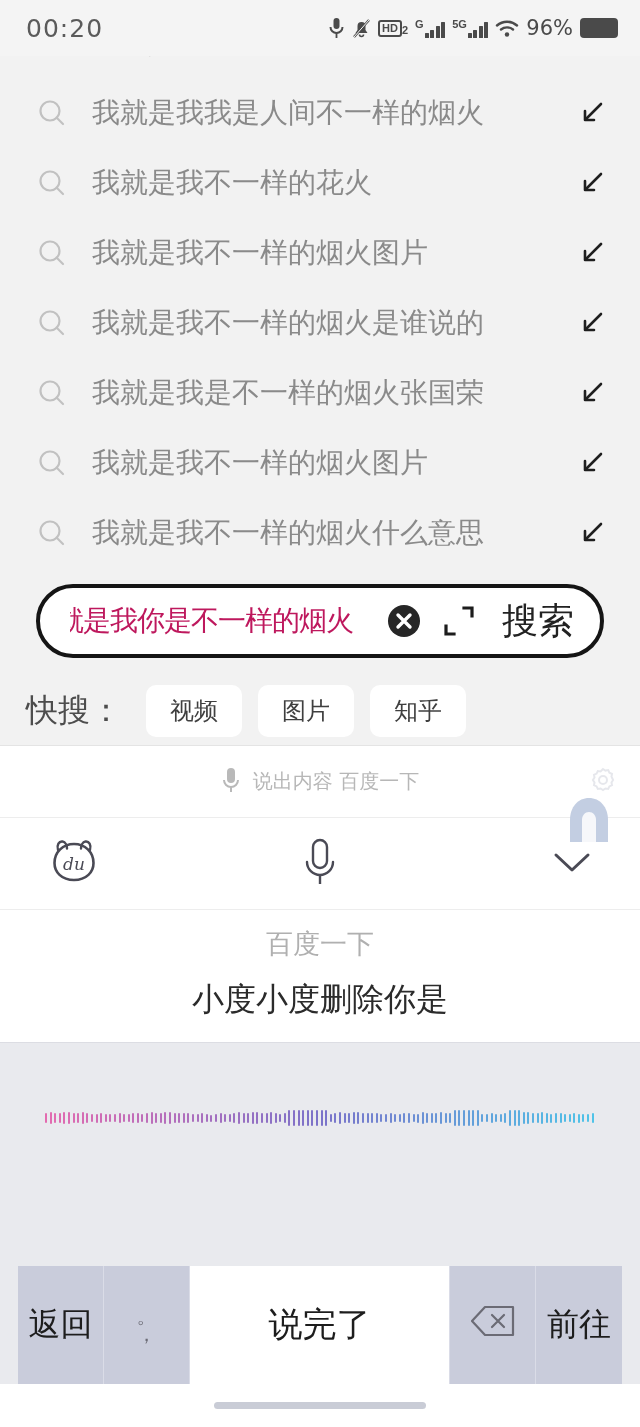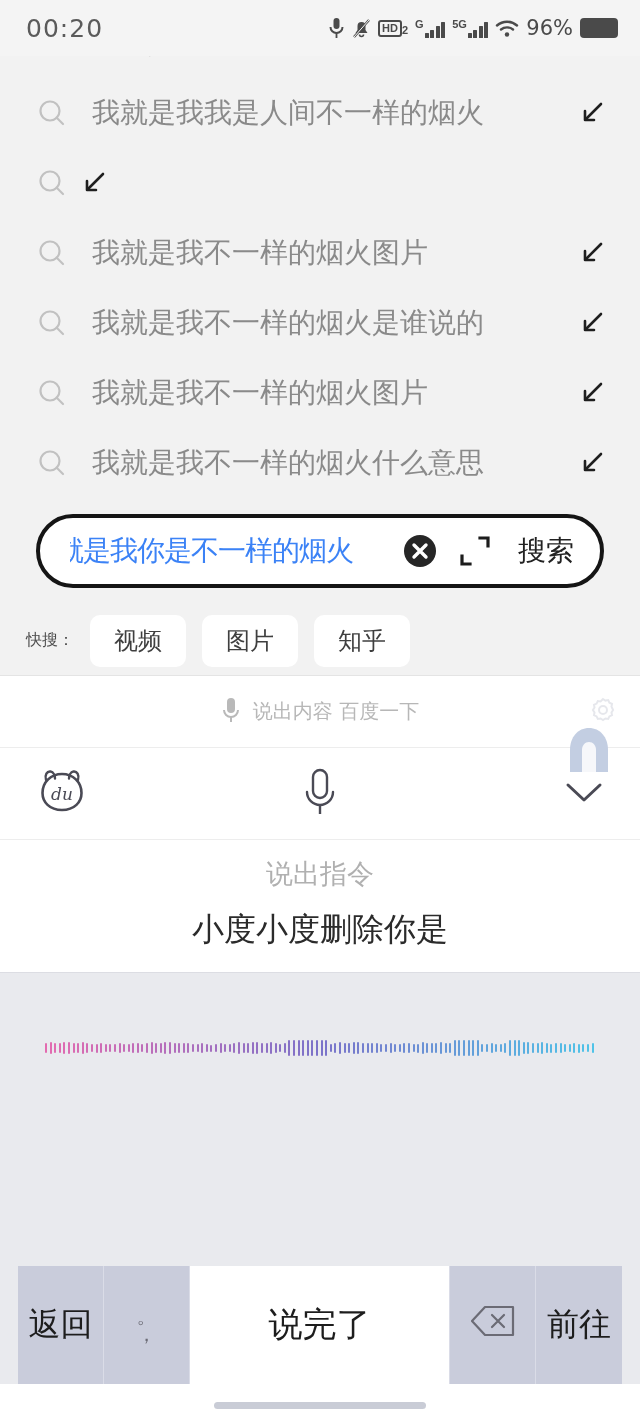--- a/index.html
+++ b/index.html
@@ -98,46 +98,46 @@
     height: 74px;
     border: 4px solid #151515;
     border-radius: 38px;
     background: #ffffff;
     display: flex; align-items: center;
     padding: 0 26px 0 30px;
     width: 568px;
   }
   .sb-input {
     flex: 1 1 auto;
-    font-size: 28px; color: #3b82f6;
+    font-size: 28px; color: #be185d;
     white-space: nowrap; overflow: hidden;
     font-family: Liberation Sans, sans-serif;
     letter-spacing: -1px;
     text-indent: -14px;
   }
   .sb-clear { flex: 0 0 auto; margin: 0 20px 0 6px; display:flex; }
   .sb-expand { flex: 0 0 auto; margin-right: 26px; display:flex; }
   .sb-submit {
     flex: 0 0 auto;
-    font-size: 28px; color: #222;
+    font-size: 36px; color: #222;
     font-family: "DejaVu Sans", "Liberation Sans", sans-serif;
   }
 
   
   .quick-row {
     background: #f2f2f2;
     height: 70px;
     display: flex; align-items: center;
     padding-left: 26px;
     overflow: hidden;
     flex: 0 0 auto;
     border-bottom: 1px solid #e4e4e4;
   }
   .quick-label {
-    font-size: 16px; color: #4d4d4d; flex: 0 0 auto; margin-right: 16px;
+    font-size: 32px; color: #4d4d4d; flex: 0 0 auto; margin-right: 24px;
     font-family: "DejaVu Sans", "Liberation Sans", sans-serif;
   }
   .chip {
     flex: 0 0 auto;
     background: #ffffff; border-radius: 10px;
     height: 52px; min-width: 96px;
     display: flex; align-items: center; justify-content: center;
     font-size: 24px; color: #3f3f3f;
     margin-right: 16px;
     padding: 0 16px;
@@ -157,21 +157,21 @@
   .vh-text {
     font-size: 20px; color: #b7b7b7;
     font-family: "DejaVu Sans", "Liberation Sans", sans-serif;
   }
   .vh-gear { position: absolute; right: 22px; top: 50%; transform: translateY(-50%); opacity:.45; }
 
   
   .du-bar {
     height: 92px; background: #ffffff;
     display: flex; align-items: center;
-    padding: 0 34px;
+    padding: 0 46px;
     position: relative;
     border-bottom: 1px solid #ededed;
     flex: 0 0 auto;
   }
   .du-logo { flex: 0 0 auto; }
   .du-mic { position: absolute; left: 50%; transform: translateX(-50%); }
   .du-chev { margin-left: auto; }
   .avatar-arch {
     position: absolute; right: 30px; top: -22px;
     width: 42px; height: 48px;
@@ -329,20 +329,21 @@
       </span>
     </div>
 
     <div class="sug-row">
       <span class="sug-q">
         <svg width="30" height="30" viewBox="0 0 30 30">
             <circle cx="13" cy="13" r="9.5" stroke="#9a9a9a" stroke-width="2.2" fill="none"></circle>
             <line x1="19.5" y1="19.5" x2="26" y2="26" stroke="#9a9a9a" stroke-width="2.2" stroke-linecap="round"></line>
           </svg>
       </span>
+      <span class="sug-text">我就是我不一样的花火</span>
       <span class="sug-fill">
         <svg width="26" height="26" viewBox="0 0 26 26">
             <path d="M22 4L7 19" stroke="#1f1f1f" stroke-width="2.6" stroke-linecap="round"></path>
             <path d="M6 11v9h9" stroke="#1f1f1f" stroke-width="2.6" stroke-linecap="round" stroke-linejoin="round" fill="none"></path>
           </svg>
       </span>
     </div>
 
     <div class="sug-row">
       <span class="sug-q">
@@ -369,20 +370,35 @@
       </span>
       <span class="sug-text">我就是我不一样的烟火是谁说的</span>
       <span class="sug-fill">
         <svg width="26" height="26" viewBox="0 0 26 26">
             <path d="M22 4L7 19" stroke="#1f1f1f" stroke-width="2.6" stroke-linecap="round"></path>
             <path d="M6 11v9h9" stroke="#1f1f1f" stroke-width="2.6" stroke-linecap="round" stroke-linejoin="round" fill="none"></path>
           </svg>
       </span>
     </div>
 
+    <div class="sug-row">
+      <span class="sug-q">
+        <svg width="30" height="30" viewBox="0 0 30 30">
+            <circle cx="13" cy="13" r="9.5" stroke="#9a9a9a" stroke-width="2.2" fill="none"></circle>
+            <line x1="19.5" y1="19.5" x2="26" y2="26" stroke="#9a9a9a" stroke-width="2.2" stroke-linecap="round"></line>
+          </svg>
+      </span>
+      <span class="sug-text">我就是我是不一样的烟火张国荣</span>
+      <span class="sug-fill">
+        <svg width="26" height="26" viewBox="0 0 26 26">
+            <path d="M22 4L7 19" stroke="#1f1f1f" stroke-width="2.6" stroke-linecap="round"></path>
+            <path d="M6 11v9h9" stroke="#1f1f1f" stroke-width="2.6" stroke-linecap="round" stroke-linejoin="round" fill="none"></path>
+          </svg>
+      </span>
+    </div>
 
     <div class="sug-row">
       <span class="sug-q">
         <svg width="30" height="30" viewBox="0 0 30 30">
             <circle cx="13" cy="13" r="9.5" stroke="#9a9a9a" stroke-width="2.2" fill="none"></circle>
             <line x1="19.5" y1="19.5" x2="26" y2="26" stroke="#9a9a9a" stroke-width="2.2" stroke-linecap="round"></line>
           </svg>
       </span>
       <span class="sug-text">我就是我不一样的烟火图片</span>
       <span class="sug-fill">
@@ -478,21 +494,21 @@
         </svg>
     </span>
     <span class="du-chev">
       <svg width="44" height="28" viewBox="0 0 44 28">
           <path d="M6 7l16 15L38 7" fill="none" stroke="#4a4a55" stroke-width="3" stroke-linecap="round" stroke-linejoin="round"></path>
         </svg>
     </span>
   </div>
 
   <div class="cmd-area">
-    <div class="cmd-hint">说出指令</div>
+    <div class="cmd-hint">百度一下</div>
     <div class="cmd-text">小度小度删除你是</div>
   </div>
 
   <div class="wave-panel">
     <div class="wave" id="wave">
         <i style="height: 9.6px; background: rgb(227, 107, 176);"></i>
         <i style="height: 11.2px; background: rgb(225, 107, 176);"></i>
         <i style="height: 10.1px; background: rgb(224, 107, 177);"></i>
         <i style="height: 9.6px; background: rgb(222, 107, 177);"></i>
         <i style="height: 11.5px; background: rgb(220, 107, 178);"></i>

